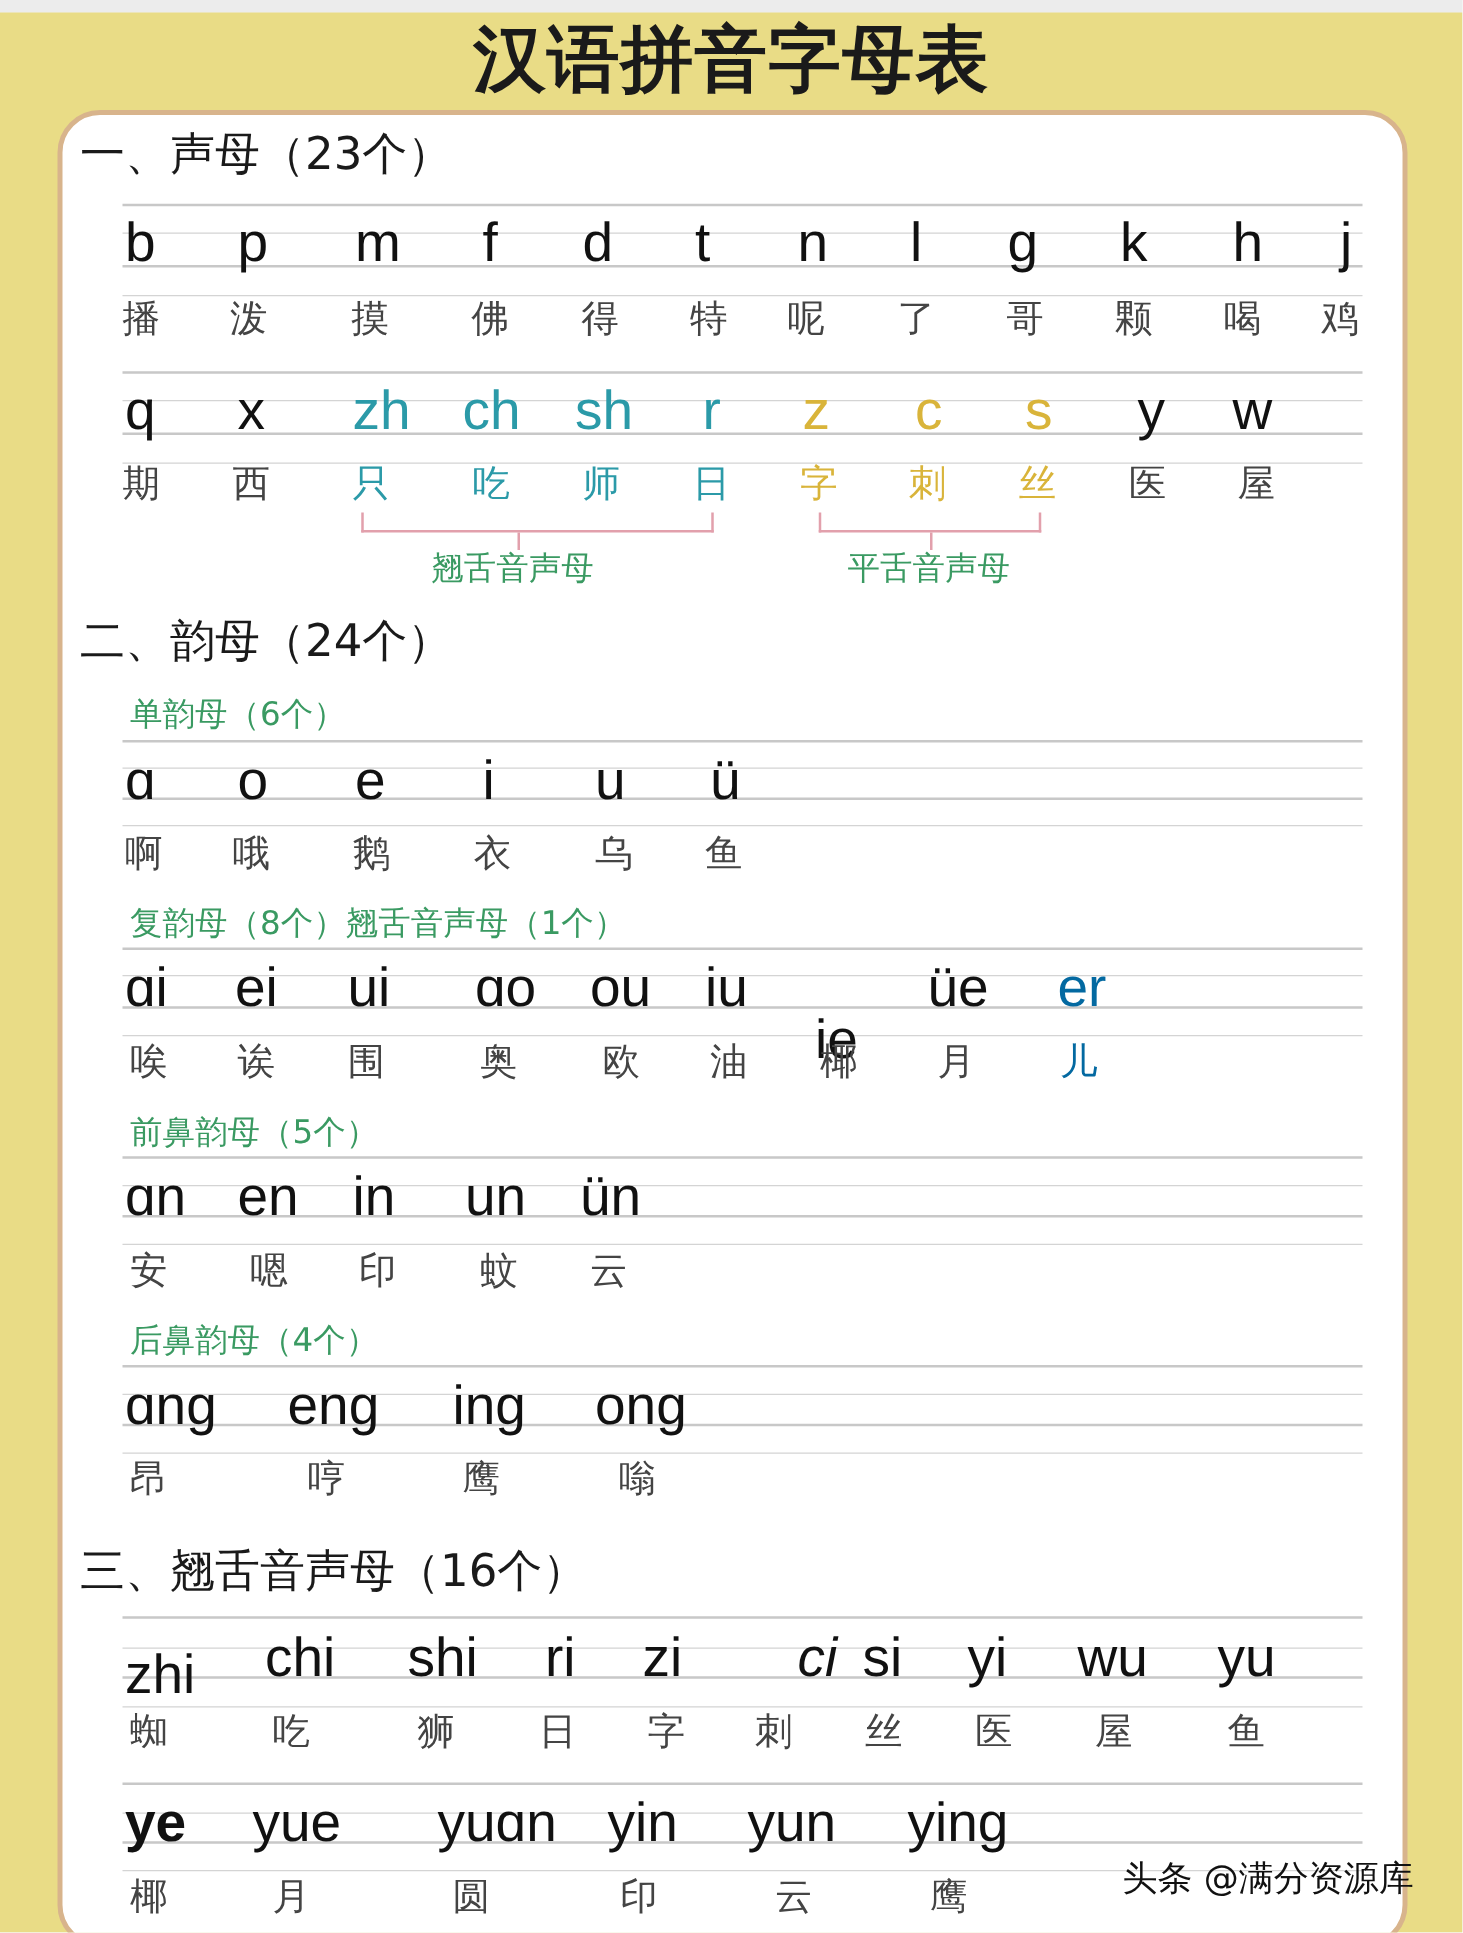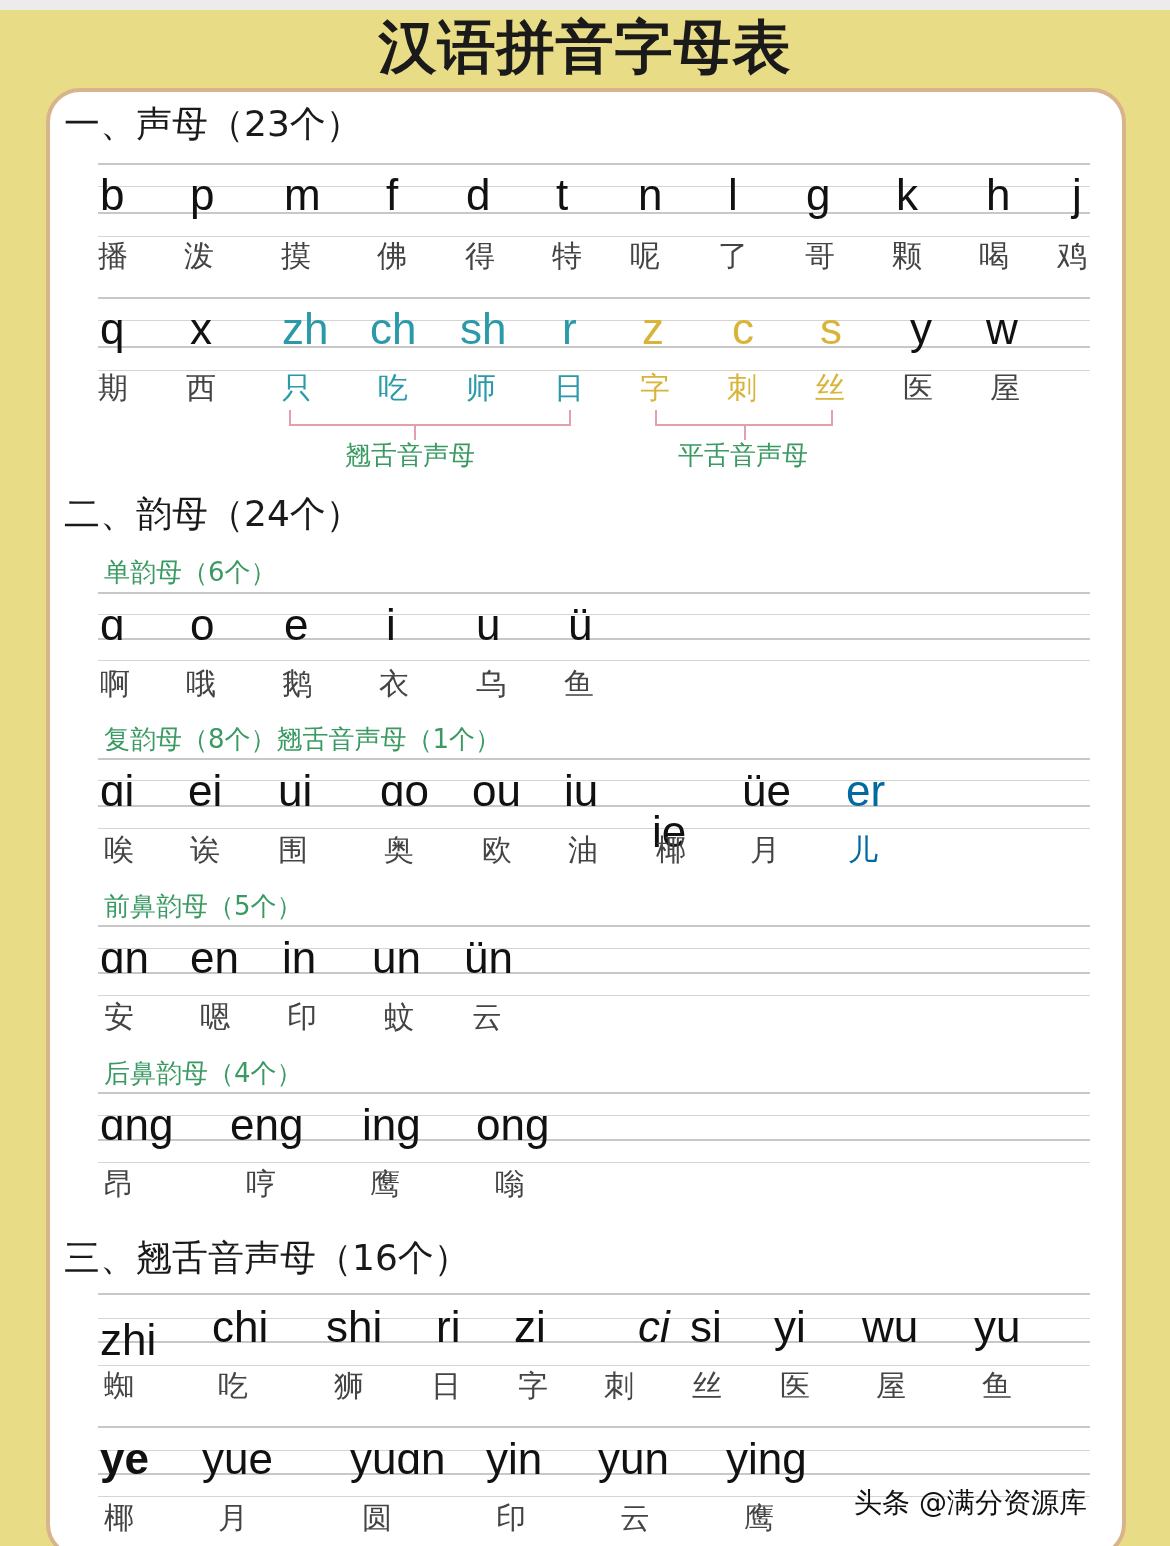--- a/index.html
+++ b/index.html
@@ -257,13 +257,13 @@
   </div>
 <div id="zt-r2-hz">
     <div class="abs hz" style="left: 104px; top: 1500px;">椰</div>
     <div class="abs hz" style="left: 218px; top: 1500px;">月</div>
     <div class="abs hz" style="left: 362px; top: 1500px;">圆</div>
     <div class="abs hz" style="left: 496px; top: 1500px;">印</div>
     <div class="abs hz" style="left: 620px; top: 1500px;">云</div>
     <div class="abs hz" style="left: 744px; top: 1500px;">鹰</div>
   </div>
 
-<div class="abs watermark" style="left:854px;top:1486px;text-align:right;">头条 @满分资源库</div>
+<div class="abs watermark" style="left:898px;top:1486px;text-align:right;">头条 @满分资源库</div>
 
 </body></html>

